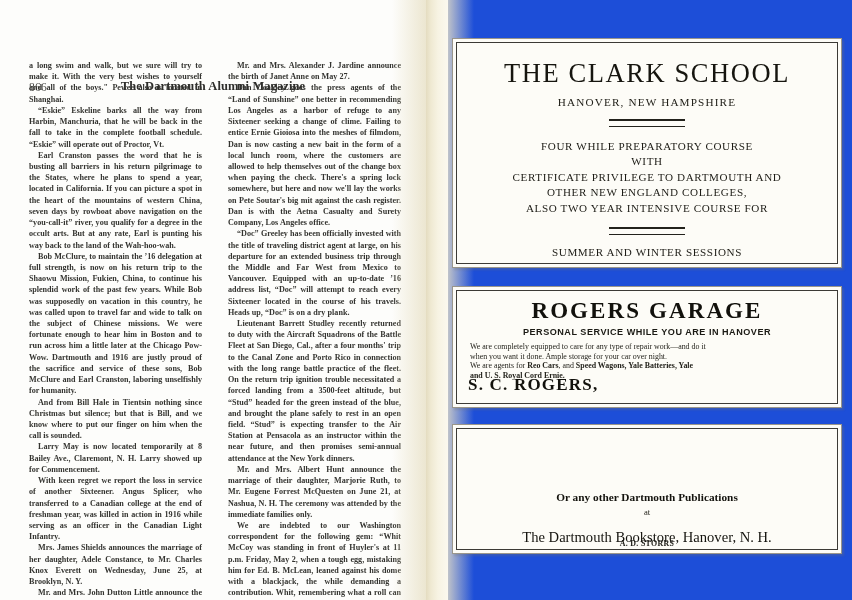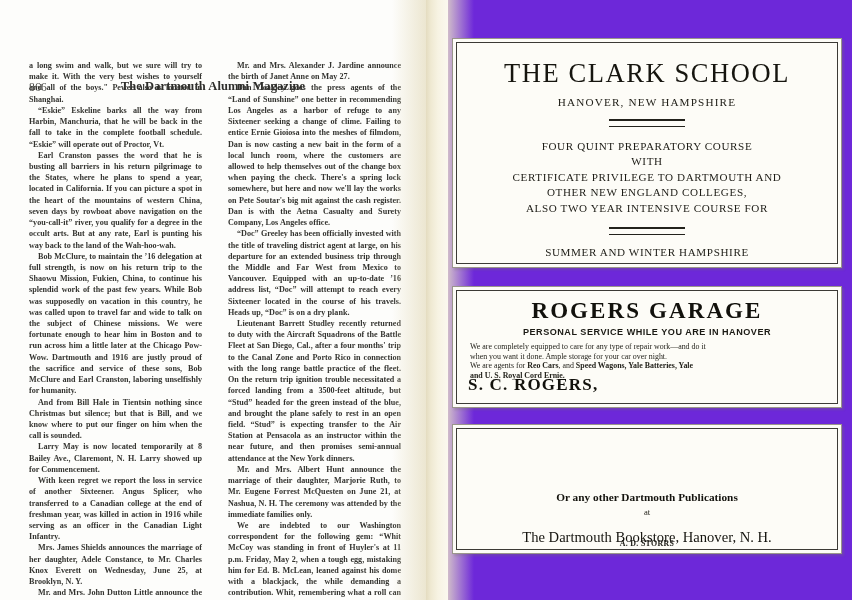--- a/index.html
+++ b/index.html
@@ -54,21 +54,21 @@
   
   .gutter{
     position:absolute;left:426px;top:0;width:22px;height:600px;
     background:linear-gradient(to right,
       #e4dcc0 0%, #efe9d2 22%, #f7f3e3 55%, #fbf8ef 100%);
   }
 
   
   .page-right{
     position:absolute;left:448px;top:0;width:404px;height:600px;
-    background:#6d28d9;
+    background:#1d4ed8;
     overflow:hidden;
   }
   .page-right:before{
     content:"";position:absolute;left:0;top:0;width:26px;height:100%;
     background:linear-gradient(to right,rgba(232,224,198,.8),rgba(252,251,245,0));
     pointer-events:none;
   }
 
   
   .ad{
@@ -217,28 +217,28 @@
 
   <div class="page-right">
 
     <div class="ad ad-clark">
       <div class="ad-inner"></div>
       <div class="ad-body">
         <div class="clark-name">THE CLARK SCHOOL</div>
         <div class="clark-city">HANOVER, NEW HAMPSHIRE</div>
         <div class="rule-orn"></div>
         <div class="clark-lines">
-          <div>FOUR QUINT PREPARATORY COURSE</div>
+          <div>FOUR WHILE PREPARATORY COURSE</div>
           <div>WITH</div>
           <div>CERTIFICATE PRIVILEGE TO DARTMOUTH AND</div>
           <div>OTHER NEW ENGLAND COLLEGES,</div>
           <div>ALSO TWO YEAR INTENSIVE COURSE FOR</div>
         </div>
         <div class="rule-orn"></div>
-        <div class="clark-sessions">SUMMER AND WINTER HAMPSHIRE</div>
+        <div class="clark-sessions">SUMMER AND WINTER SESSIONS</div>
       </div>
     </div>
 
     <div class="ad ad-rogers">
       <div class="ad-inner"></div>
       <div class="ad-body">
         <div class="rogers-name">ROGERS GARAGE</div>
         <div class="rogers-tag">PERSONAL SERVICE WHILE YOU ARE IN HANOVER</div>
         <div class="rogers-copy">
           <span>We are completely equipped to care for any type of repair work—and do it</span><br>

